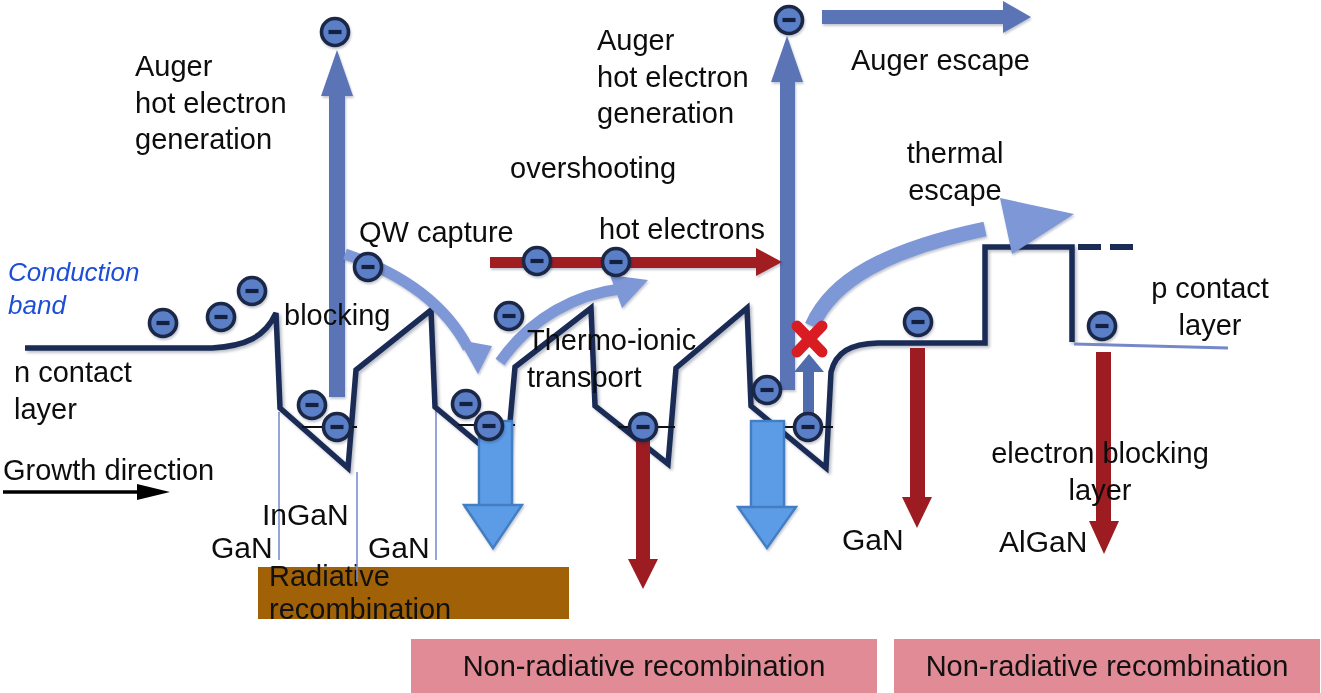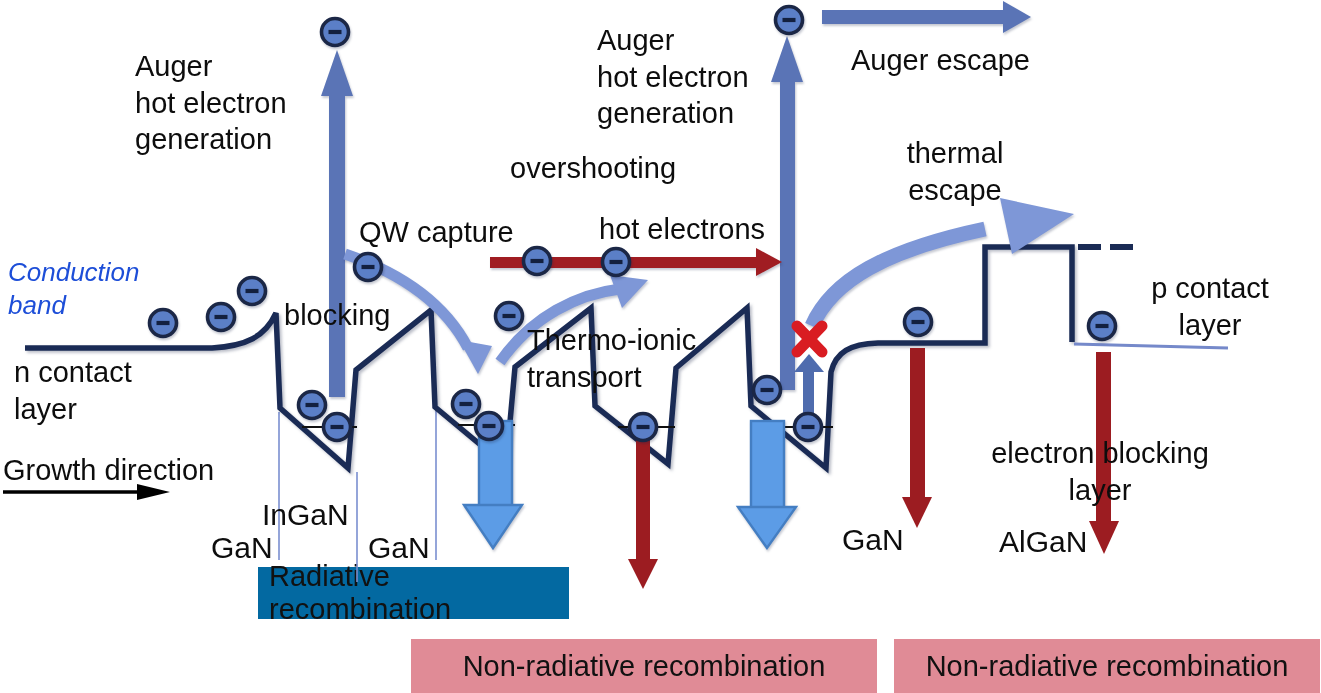--- a/index.html
+++ b/index.html
@@ -10,21 +10,21 @@
   .stage svg{position:absolute;left:0;top:0;z-index:2;}
   .lbl{
     position:absolute;z-index:3;white-space:pre-line;
     font-size:29px;line-height:1.26;color:#0d0d0d;letter-spacing:0px;
   }
   .lbl.navy{color:#1d4ed8;font-size:26px;font-style:italic;}
   .lbl.center{text-align:center;}
   .lbl.big{font-size:30px;}
   .box{position:absolute;z-index:1;display:flex;align-items:center;}
   .box span{font-size:29px;color:#111;}
-  .box.radiative{left:258px;top:567px;width:300px;height:52px;background:#0369a1;padding-left:11px;}
+  .box.radiative{left:258px;top:567px;width:300px;height:52px;background:#a16207;padding-left:11px;}
   .box.nonrad1{left:411px;top:639px;width:466px;height:54px;background:#e08b96;justify-content:center;}
   .box.nonrad2{left:894px;top:639px;width:426px;height:54px;background:#e08b96;justify-content:center;}
   .sh{filter:drop-shadow(2px 2.5px 1.5px rgba(25,35,70,0.3));}
   .shl{filter:drop-shadow(1.5px 2px 1px rgba(25,35,70,0.25));}
 </style>
 </head>
 <body>
 
 <div class="stage">
 

